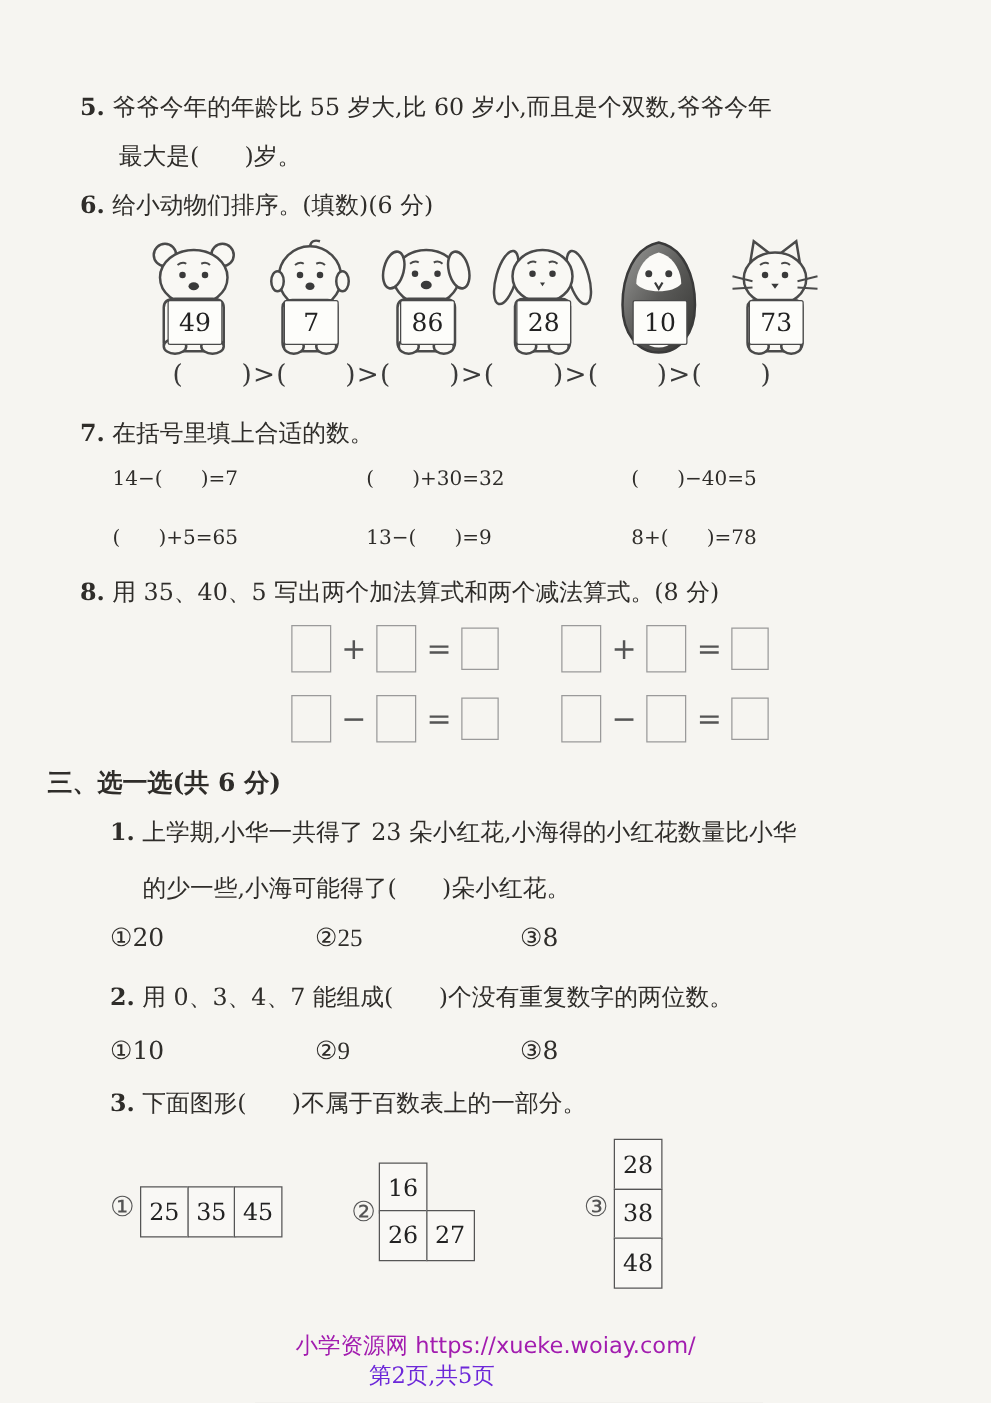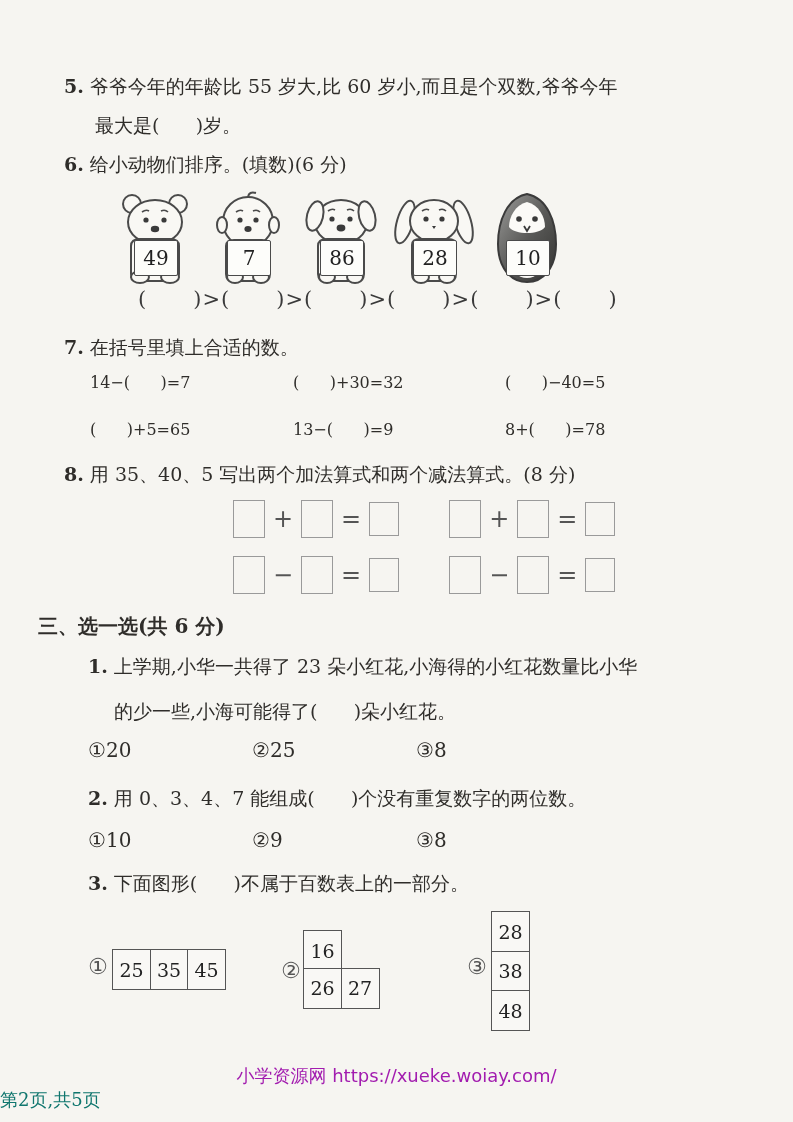--- a/index.html
+++ b/index.html
@@ -41,21 +41,21 @@
   .q8row{display:flex;gap:50px;}
   .eq8{display:flex;align-items:center;gap:8px;}
   .abox{display:inline-block;width:30px;height:36px;border:1.5px solid #9a9a9a;background:transparent;}
   .abox.sm{width:28px;height:32px;}
   .op8{font-size:24px;color:#555;font-family:"DejaVu Sans","Liberation Sans",sans-serif;}
 
   
   .optrow{display:flex;}
   .optrow .opt{font-size:20px;}
   .opt1{width:164px;}
-  .opt2{width:164px;}
+  .opt2{width:164px;font-family:Liberation Serif, serif;}
 
   
   .sechdr{font-size:20px;font-weight:bold;}
   .secscore{font-weight:bold;}
 
   
   .figarea{position:absolute;left:0;top:905px;width:793px;height:135px;}
   .figlabel{position:absolute;font-size:22px;color:#555;
     font-family:"DejaVu Sans","Liberation Sans",sans-serif;}
   .cellrow{position:absolute;display:flex;}
@@ -66,21 +66,21 @@
     font-size:19px;color:#222;
   }
   .cellrow .cell{margin-left:-1.5px;}
   .cellrow .cell:first-child{margin-left:0;}
   .cellcol .cell{margin-top:-1.5px;}
   .cellcol .cell:first-child{margin-top:0;}
 
   
   .footer1{width:793px;text-align:center;font-size:18px;color:#a21caf;
     font-family:"DejaVu Sans","Liberation Sans",sans-serif;}
-  .footer2{width:691px;font-size:18px;color:#0f766e;}
+  .footer2{width:691px;text-align:center;font-size:18px;color:#6d28d9;}
 </style>
 </head>
 <body>
 
 <div class="page">
 
   <div class="abs line" style="left:64px;top:73px;"><b class="qnum">5.</b><span class="pre">爷爷今年的年龄比 55 岁大,比 60 岁小,而且是个双数,爷爷今年</span></div>
   <div class="abs line" style="left:95px;top:112px;"><span class="pre">最大是(      )岁。</span></div>
 
   <div class="abs line" style="left:64px;top:151px;"><b class="qnum">6.</b><span class="pre">给小动物们排序。(填数)(6 分)</span></div>
@@ -192,20 +192,40 @@
           <circle cx="34" cy="30" r="2.8"></circle>
             <circle cx="50" cy="30" r="2.8"></circle>
         </g>
         <path d="M39 37 l3 5 l3 -5" fill="none" stroke="#3a3a3a" stroke-width="1.8"></path>
       </svg>
       <div class="card">
           <span>10</span>
         </div>
     </div>
 
+    <div class="animal">
+      <svg width="84" height="96" viewBox="0 0 84 96">
+        <g fill="#f9f8f4" stroke="#4a4a4a" stroke-width="2">
+          <path d="M22 22 L25 4 L38 14 M62 22 L59 4 L46 14" fill="none"></path>
+          <ellipse cx="42" cy="34" rx="25" ry="21"></ellipse>
+          <path d="M20 57 Q20 51 28 51 L56 51 Q64 51 64 57 L64 85 Q64 92 56 92 L28 92 Q20 92 20 85 Z"></path>
+          <ellipse cx="29" cy="88" rx="8" ry="6"></ellipse>
+            <ellipse cx="55" cy="88" rx="8" ry="6"></ellipse>
+        </g>
+        <g fill="#3a3a3a">
+          <circle cx="34" cy="31" r="2.6"></circle>
+            <circle cx="50" cy="31" r="2.6"></circle>
+          <path d="M39 38 l3 4 l3 -4 z"></path>
+        </g>
+        <path d="M8 32 L24 36 M8 42 L24 41 M76 32 L60 36 M76 42 L60 41 M30 23 q4 -3 7 -1 M47 22 q4 -2 7 1" stroke="#4a4a4a" stroke-width="1.5" fill="none"></path>
+      </svg>
+      <div class="card">
+          <span>73</span>
+        </div>
+    </div>
   </div>
 
   <div class="abs ordering" style="left:138px;top:287px;">(      )&gt;(      )&gt;(      )&gt;(      )&gt;(      )&gt;(      )</div>
 
   <div class="abs line" style="left:64px;top:334px;"><b class="qnum">7.</b><span class="pre">在括号里填上合适的数。</span></div>
   <div class="abs eqrow" style="left:90px;top:373px;">
     <span class="eqc eqc1">14−(      )=7</span>
     <span class="eqc eqc2">(      )+30=32</span>
     <span class="eqc eqc3">(      )−40=5</span>
   </div>

